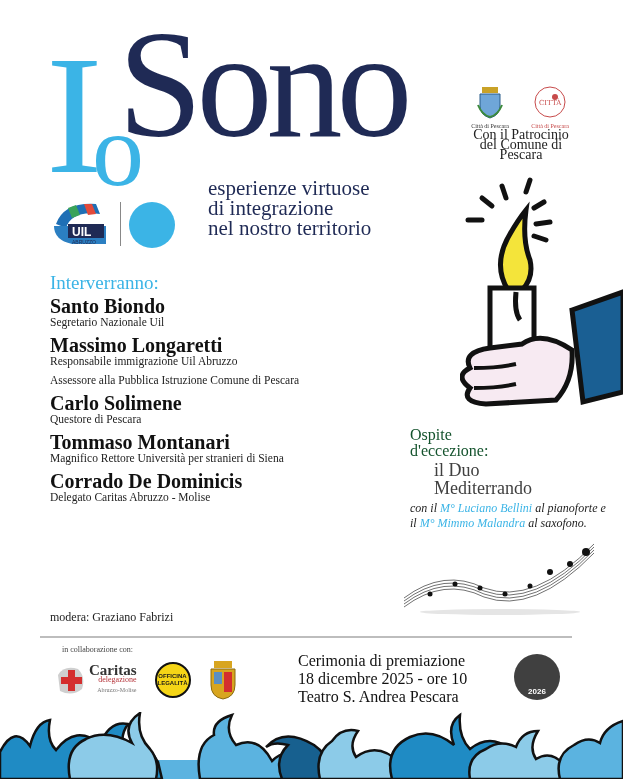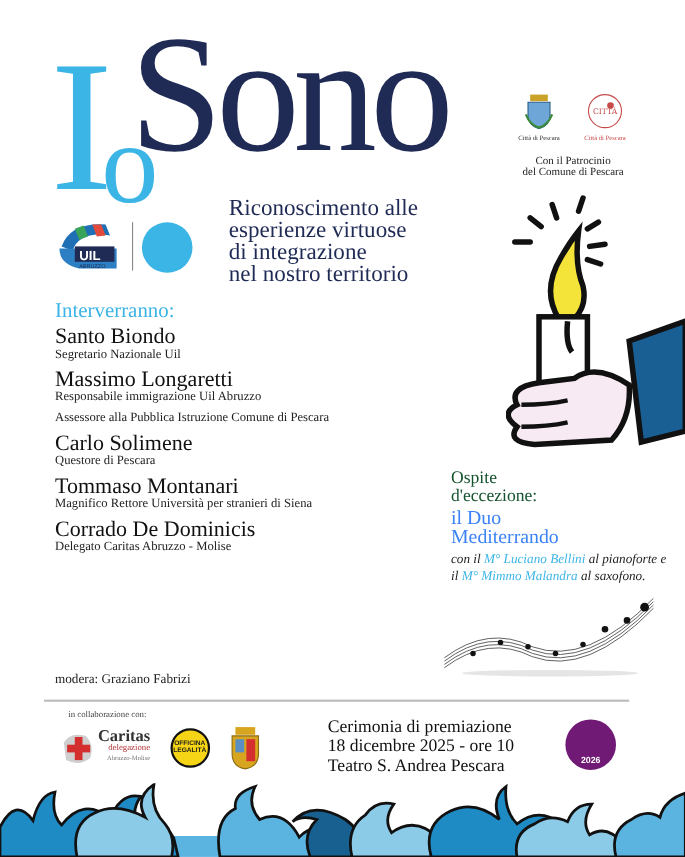--- a/index.html
+++ b/index.html
@@ -8,63 +8,62 @@
   
   .t-I{left:46px;top:40px;font-size:170px;line-height:150px;color:#3bb4e6;font-family:"Liberation Serif",serif;letter-spacing:-4px;}
   .t-o{left:92px;top:110px;font-size:104px;line-height:80px;color:#3bb4e6;font-family:"Liberation Serif",serif;}
   .t-Sono{left:118px;top:10px;font-size:152px;line-height:150px;color:#1f2a55;font-family:"Liberation Serif",serif;letter-spacing:-6px;}
   .subtitle{left:208px;top:178px;font-size:21px;line-height:20px;color:#1f2a55;}
   .subtitle div{white-space:nowrap;}
   
   .patron{left:466px;top:82px;width:110px;text-align:center;}
   .patron .logos{display:flex;justify-content:space-between;align-items:flex-end;height:48px;}
   .patron .cap{font-size:6px;line-height:7px;color:#333;}
-  .patron .label{font-size:10px;line-height:10px;color:#222;margin-top:12px;}
+  .patron .label{font-size:14px;line-height:10px;color:#222;margin-top:0;}
   .uil-block{left:50px;top:202px;display:flex;align-items:flex-start;}
   .uil-badge{width:62px;height:44px;position:relative;}
   .uil-div{width:1px;height:44px;background:#888;margin:0 8px;}
   .uil-dot{width:46px;height:46px;border-radius:50%;background:#3bb4e6;}
   
   .intervene{left:50px;top:272px;font-size:19px;color:#3bb4e6;}
   .speakers{left:50px;top:296px;}
   .sp{margin-bottom:6px;}
-  .sp-name{font-size:20px;line-height:20px;color:#111;white-space:nowrap;}
+  .sp-name{font-size:20px;line-height:20px;color:#111;white-space:nowrap;font-weight:bold;}
   .sp-role{font-size:11.5px;line-height:13px;color:#222;white-space:nowrap;}
   .moderator{left:50px;top:610px;font-size:12px;color:#222;}
   
   .guest{left:410px;top:427px;width:200px;}
   .guest-h{font-size:16px;line-height:16px;color:#14532d;}
-  .guest-n{font-size:18px;line-height:18px;color:#3b82f6;margin-top:2px;}
+  .guest-n{font-size:18px;line-height:18px;color:#404040;margin-top:2px;margin-left:24px;}
   .guest-d{font-size:12px;line-height:15px;color:#222;margin-top:4px;font-style:italic;}
   .hl{color:#3bb4e6;}
   .music{left:400px;top:536px;width:200px;height:80px;}
   
   .rule{left:40px;top:636px;width:532px;height:2px;background:#bdbdbd;}
   .collab{left:62px;top:645px;font-size:8px;color:#444;}
   .partners{left:56px;top:660px;display:flex;align-items:center;gap:18px;}
   .caritas{display:flex;align-items:center;gap:3px;}
   .caritas-txt{line-height:10px;text-align:right;}
   .caritas-t1{font-size:15px;font-weight:bold;color:#333;}
   .caritas-t2{font-size:8px;color:#b5343a;}
   .caritas-t3{font-size:6px;color:#777;}
   .officina{width:32px;height:32px;border-radius:50%;background:#f5d516;border:2px solid #111;font-size:6px;font-weight:bold;line-height:7px;display:flex;align-items:center;justify-content:center;text-align:center;font-family:"Liberation Sans",sans-serif;}
   .ceremony{left:298px;top:652px;font-size:16px;line-height:18px;color:#111;}
   .ceremony div{white-space:nowrap;}
-  .badge2026{left:514px;top:654px;width:46px;height:46px;border-radius:50%;background:#701a75;color:#fff;font-family:"Liberation Sans",sans-serif;font-size:8px;font-weight:bold;display:flex;align-items:flex-end;justify-content:center;padding-bottom:4px;box-sizing:border-box;}
+  .badge2026{left:514px;top:654px;width:46px;height:46px;border-radius:50%;background:#404040;color:#fff;font-family:"Liberation Sans",sans-serif;font-size:8px;font-weight:bold;display:flex;align-items:flex-end;justify-content:center;padding-bottom:4px;box-sizing:border-box;}
   .waves{left:0;top:712px;width:623px;height:67px;}
 </style>
 </head>
 <body>
 
 <div class="abs t-I">I</div>
 <div class="abs t-o">o</div>
 <div class="abs t-Sono">Sono</div>
 
 <div class="abs subtitle">
-  <div>Riconoscimento alle</div>
   <div>esperienze virtuose</div>
   <div>di integrazione</div>
   <div>nel nostro territorio</div>
 </div>
 
 <div class="abs patron">
   <div class="logos">
     <div style="width:48px;text-align:center;">
       <svg width="28" height="34" viewBox="0 0 28 34">
         <rect x="6" y="2" width="16" height="6" fill="#c9a227"></rect>

